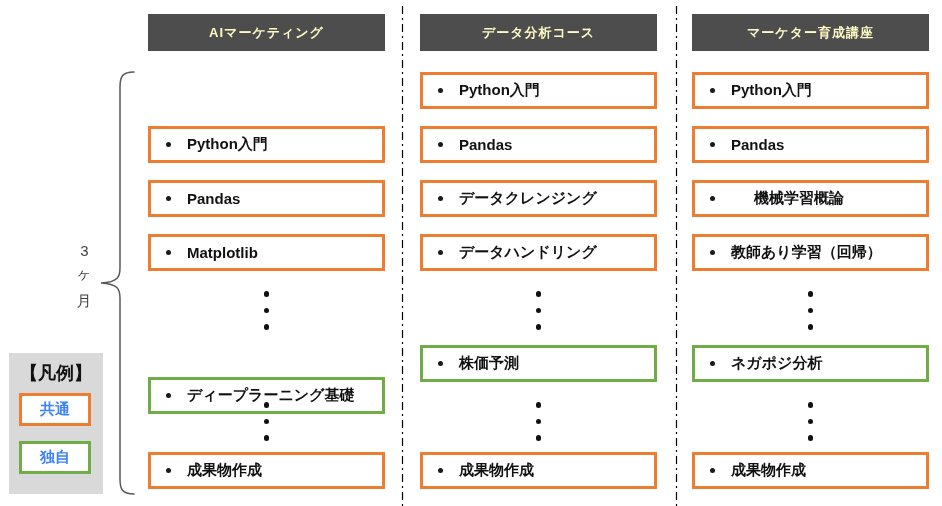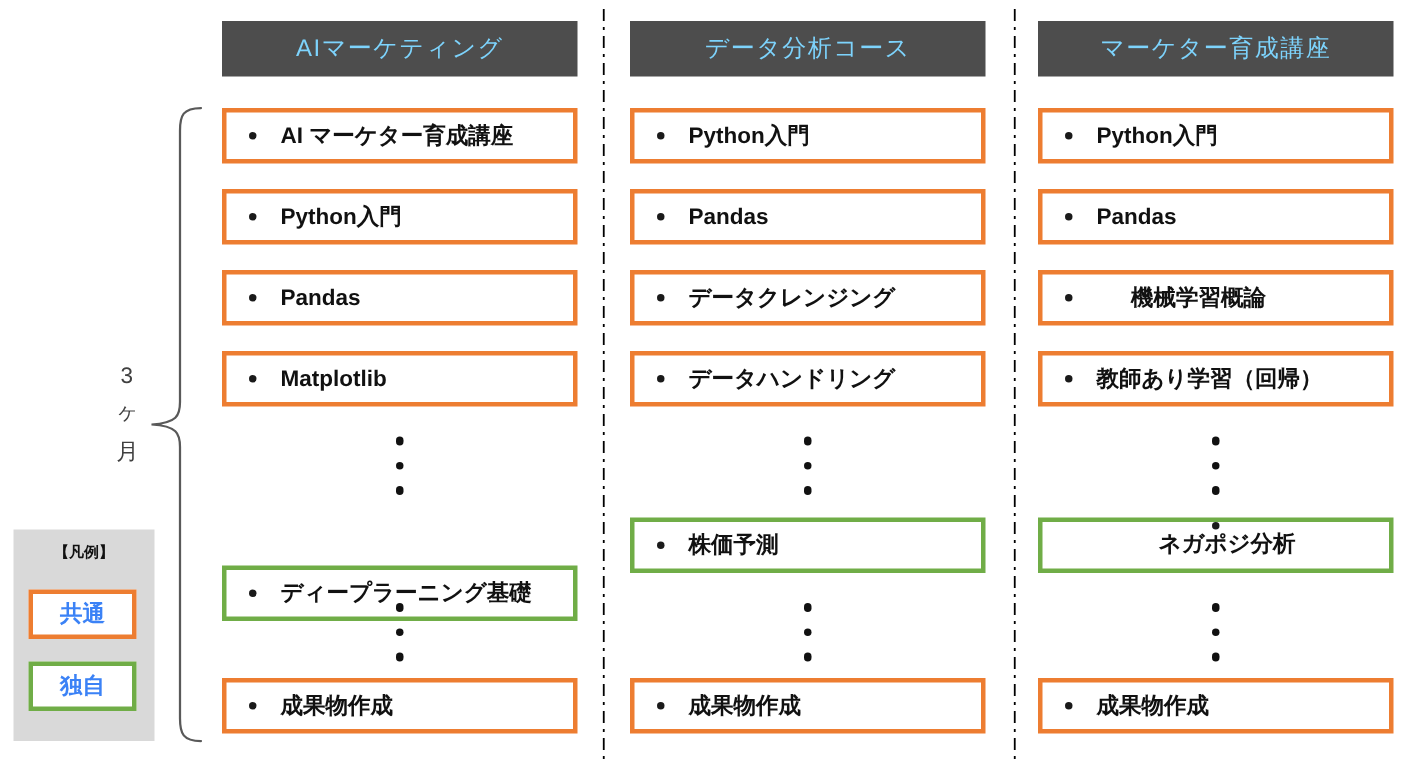--- a/index.html
+++ b/index.html
@@ -5,22 +5,22 @@
   html,body { margin:0; padding:0; background:#ffffff; }
   .stage {
     position:relative; width:942px; height:506px; background:#ffffff;
     font-family:"Liberation Sans", sans-serif; overflow:hidden;
   }
   svg.layer { position:absolute; left:0; top:0; pointer-events:none; }
 
   .column { position:absolute; top:0; width:237px; height:506px; }
   .col-header {
     position:absolute; top:14px; left:0; right:0; height:37px;
-    background:var(--header-bg,#4D4D4D); color:#7dd3fc;
-    font-weight:normal; font-size:16px; letter-spacing:1px;
+    background:var(--header-bg,#4D4D4D); color:#fef9c3;
+    font-weight:bold; font-size:13px; letter-spacing:1px;
     display:flex; align-items:center; justify-content:center;
   }
   .item {
     position:absolute; left:0; right:0; height:37px; box-sizing:border-box;
     background:#ffffff; border:3px solid var(--common,#ED7D31);
     display:flex; align-items:center; padding-left:15px;
   }
   .item.unique { border-color:var(--unique,#70AD47); }
   .bullet { width:5px; height:5px; border-radius:50%; background:#1a1a1a; margin-right:16px; flex:0 0 auto; }
   .item .label { font-weight:bold; font-size:15px; color:#111111; white-space:nowrap; }
@@ -31,21 +31,21 @@
   .duration {
     position:absolute; left:74px; top:242px;
     writing-mode:vertical-rl; text-orientation:upright;
     font-size:15px; color:#404040; letter-spacing:3px;
   }
 
   .legend {
     position:absolute; left:9px; top:353px; width:94px; height:141px;
     background:var(--legend-bg,#D9D9D9);
   }
-  .legend-title { text-align:center; font-weight:bold; font-size:10px; color:#111111; padding-top:8px; }
+  .legend-title { text-align:center; font-weight:bold; font-size:18px; color:#111111; padding-top:8px; }
   .legend-box {
     position:absolute; left:10px; width:72px; height:33px; box-sizing:border-box;
     background:#ffffff; border:3px solid;
     display:flex; align-items:center; justify-content:center;
     font-weight:bold; font-size:15px; color:#3b82f6;
   }
   .legend-box.common { top:40px; border-color:var(--common,#ED7D31); }
   .legend-box.unique { top:88px; border-color:var(--unique,#70AD47); }
 </style>
 </head>
@@ -66,24 +66,20 @@
 
   <div class="legend">
     <div class="legend-title">【凡例】</div>
     <div class="legend-box common">共通</div>
     <div class="legend-box unique">独自</div>
   </div>
 
   <div id="columns">
       <div class="column" style="left: 148px;">
         <div class="col-header">AIマーケティング</div>
-        <div class="item common" style="top: 72px;">
-          <span class="bullet"></span>
-          <span class="label">AI マーケター育成講座</span>
-        </div>
         <div class="item common" style="top: 126px;">
           <span class="bullet"></span>
           <span class="label">Python入門</span>
         </div>
         <div class="item common" style="top: 180px;">
           <span class="bullet"></span>
           <span class="label">Pandas</span>
         </div>
         <div class="item common" style="top: 234px; text-align: right;">
           <span class="bullet"></span>
@@ -161,21 +157,21 @@
         </div>
         <div class="item common" style="top: 234px;">
           <span class="bullet"></span>
           <span class="label">教師あり学習（回帰）</span>
         </div>
         <div class="dots" style="top: 291px;">
           <span class="dot"></span>
           <span class="dot"></span>
           <span class="dot"></span>
         </div>
-        <div class="item unique" style="top: 345px; flex-direction: column;">
+        <div class="item unique" style="top: 345px;">
           <span class="bullet"></span>
           <span class="label">ネガポジ分析</span>
         </div>
         <div class="dots" style="top: 402px;">
           <span class="dot"></span>
           <span class="dot"></span>
           <span class="dot"></span>
         </div>
         <div class="item common" style="top: 452px;">
           <span class="bullet"></span>

